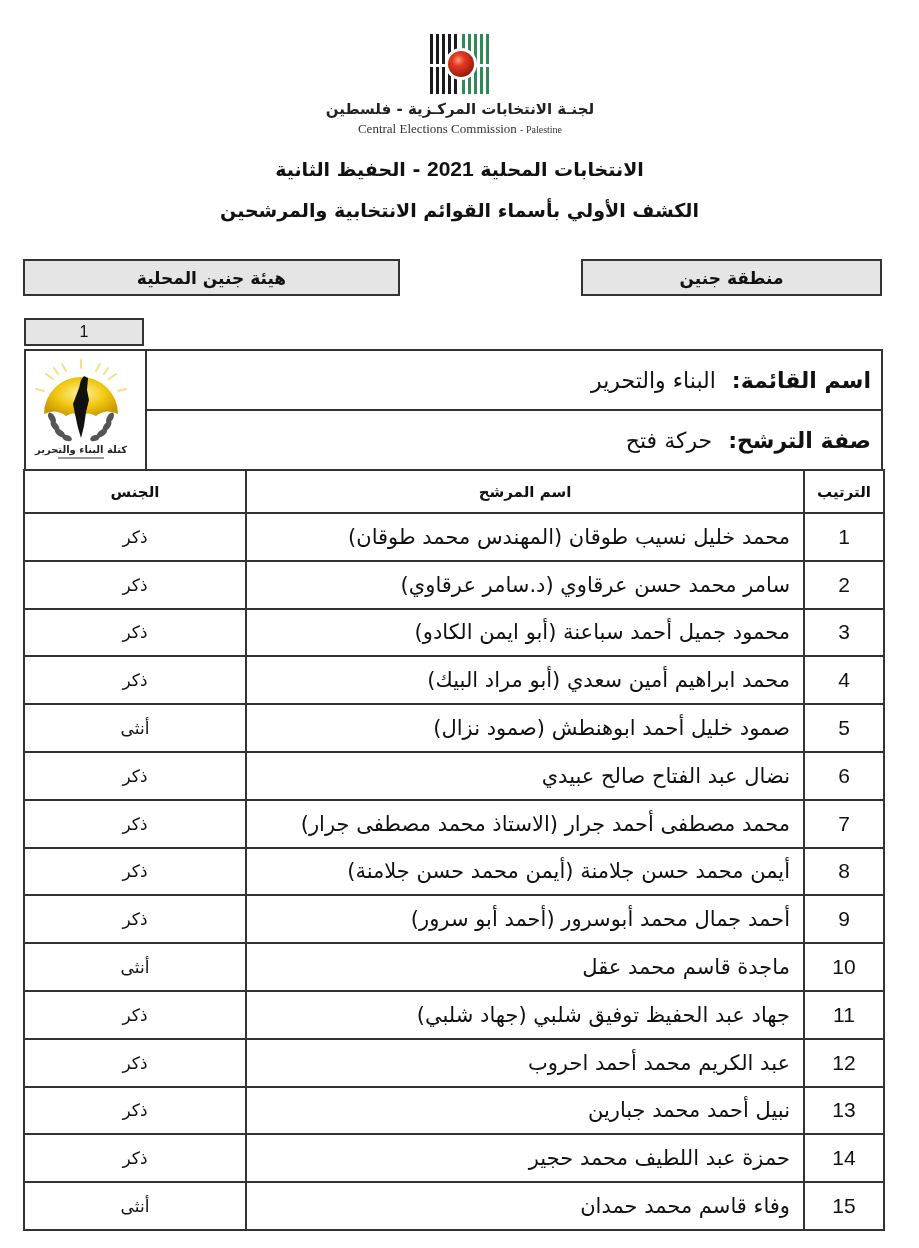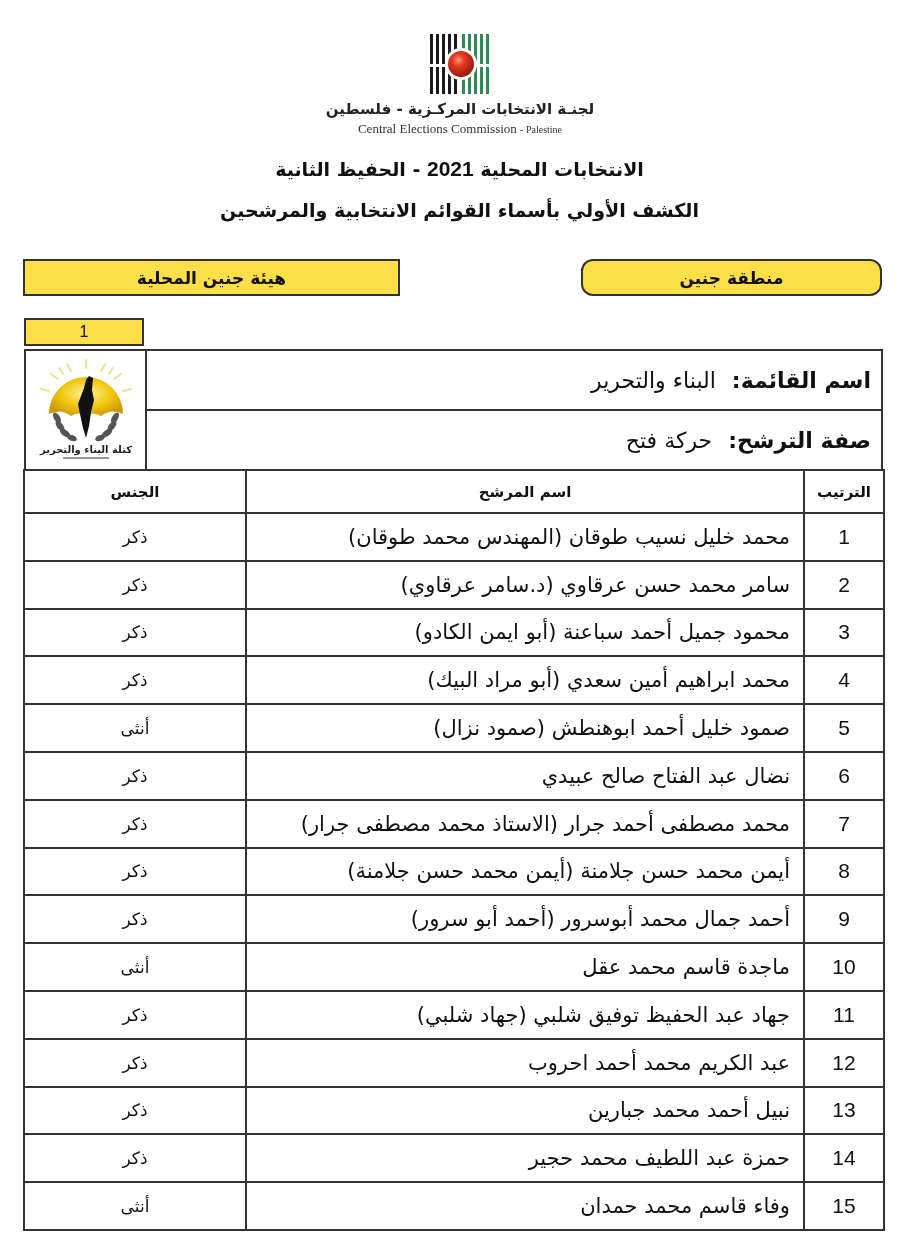--- a/index.html
+++ b/index.html
@@ -27,41 +27,41 @@
       position: absolute; left: 0; width: 919px; text-align: center;
       font-weight: bold; direction: rtl; color: #111;
       font-family: "DejaVu Sans", sans-serif;
     }
     .title1 { top: 157px; font-size: 19px; }
     .title1 .year { font-family: "Liberation Sans", sans-serif; font-size: 21px; margin-top: 36px; }
     .title2 { top: 199px; font-size: 19px; }
 
     
     .box {
-      position: absolute; border: 2px solid #333; background: #fde047;
+      position: absolute; border: 2px solid #333; background: #e5e5e5;
       display: flex; align-items: center; justify-content: center;
       font-weight: bold; font-size: 17px; direction: rtl;
       font-family: "DejaVu Sans", sans-serif;
     }
-    .box-region { left: 581px; top: 259px; width: 301px; height: 37px; border-radius: 12px; }
+    .box-region { left: 581px; top: 259px; width: 301px; height: 37px; }
     .box-council { left: 23px; top: 259px; width: 377px; height: 37px; }
     .box-number {
       left: 24px; top: 318px; width: 120px; height: 28px;
       font-weight: normal; font-size: 16px; border-width: 2px;
       font-family: "Liberation Sans", sans-serif;
     }
 
     
     .info {
       position: absolute; left: 24px; top: 349px; width: 859px; height: 121px;
       border: 2px solid #333; border-bottom: none;
     }
     .info-logo {
       position: absolute; left: 0; top: 0; width: 121px; height: 119px;
-      border-right: 2px solid #333; display: flex; align-items: center; justify-content: center;
+      border-right: 2px solid #333; display: flex; align-items: center; 
     }
     .info-logo svg { width: 110px; height: 110px; display: block; }
     .info-row {
       position: absolute; right: 0; left: 121px; height: 60px;
       display: flex; align-items: center; direction: rtl; padding-right: 10px;
       font-size: 22px; font-family: "DejaVu Sans", sans-serif;
     }
     .info-row.r1 { top: 0; border-bottom: 2px solid #333; }
     .info-row.r2 { top: 60px; height: 59px; }
     .info-row .lbl { font-weight: bold; margin-left: 16px; }

